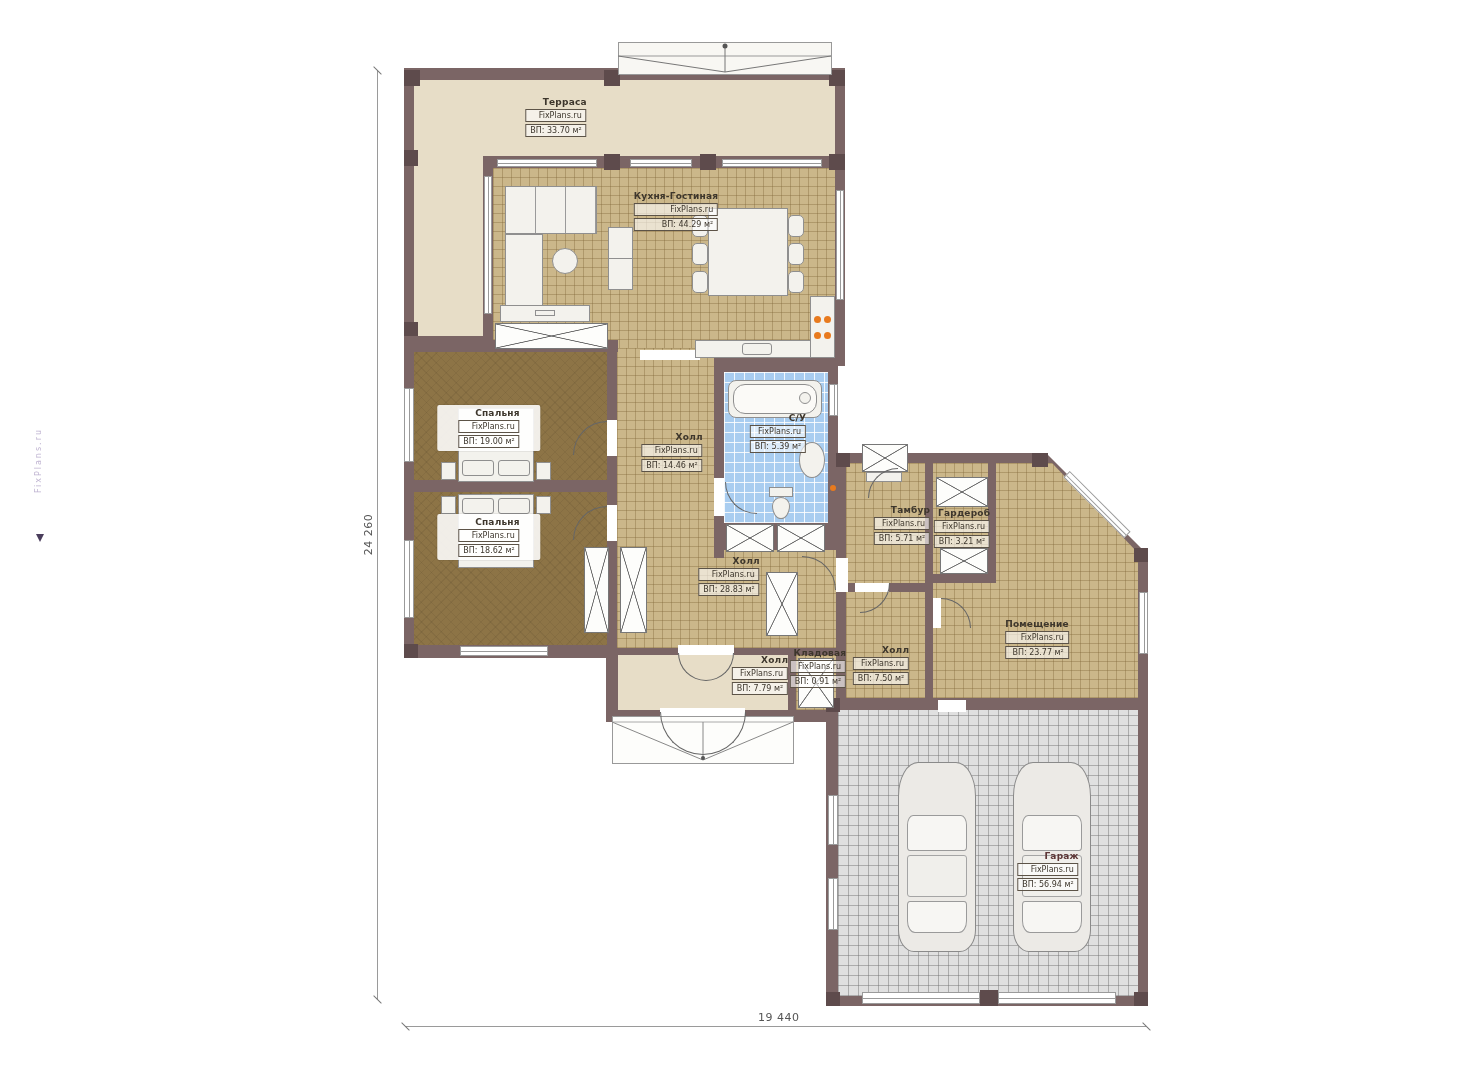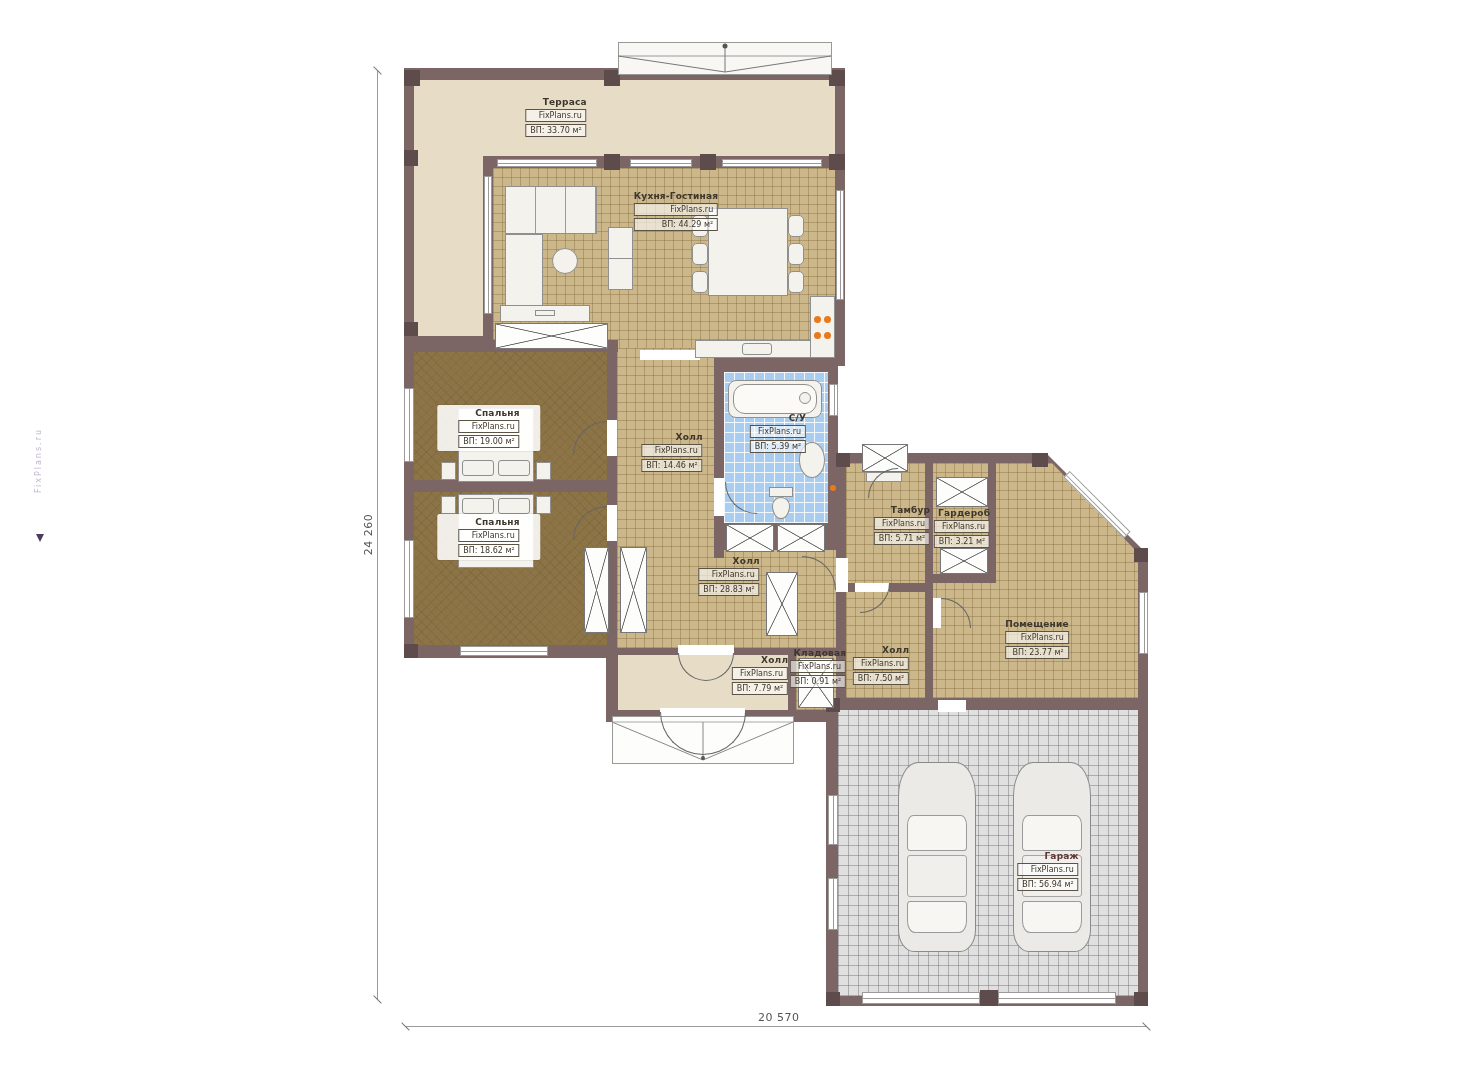--- a/index.html
+++ b/index.html
@@ -309,15 +309,15 @@
   </div>
 
   <div class="dimline" style="left:377px;top:70px;width:1px;height:930px;"></div>
   <div class="tick" style="left:372px;top:70px;"></div>
   <div class="tick" style="left:372px;top:999px;"></div>
   <div class="dimtext" style="left:348px;top:528px;transform:rotate(-90deg);transform-origin:center;">24 260</div>
 
   <div class="dimline" style="left:405px;top:1026px;width:741px;height:1px;"></div>
   <div class="tick" style="left:400px;top:1026px;"></div>
   <div class="tick" style="left:1141px;top:1026px;"></div>
-  <div class="dimtext" style="left:758px;top:1011px;">20 570</div>
+  <div class="dimtext" style="left:758px;top:1011px;">19 440</div>
 
 </div>
 
 </body></html>

